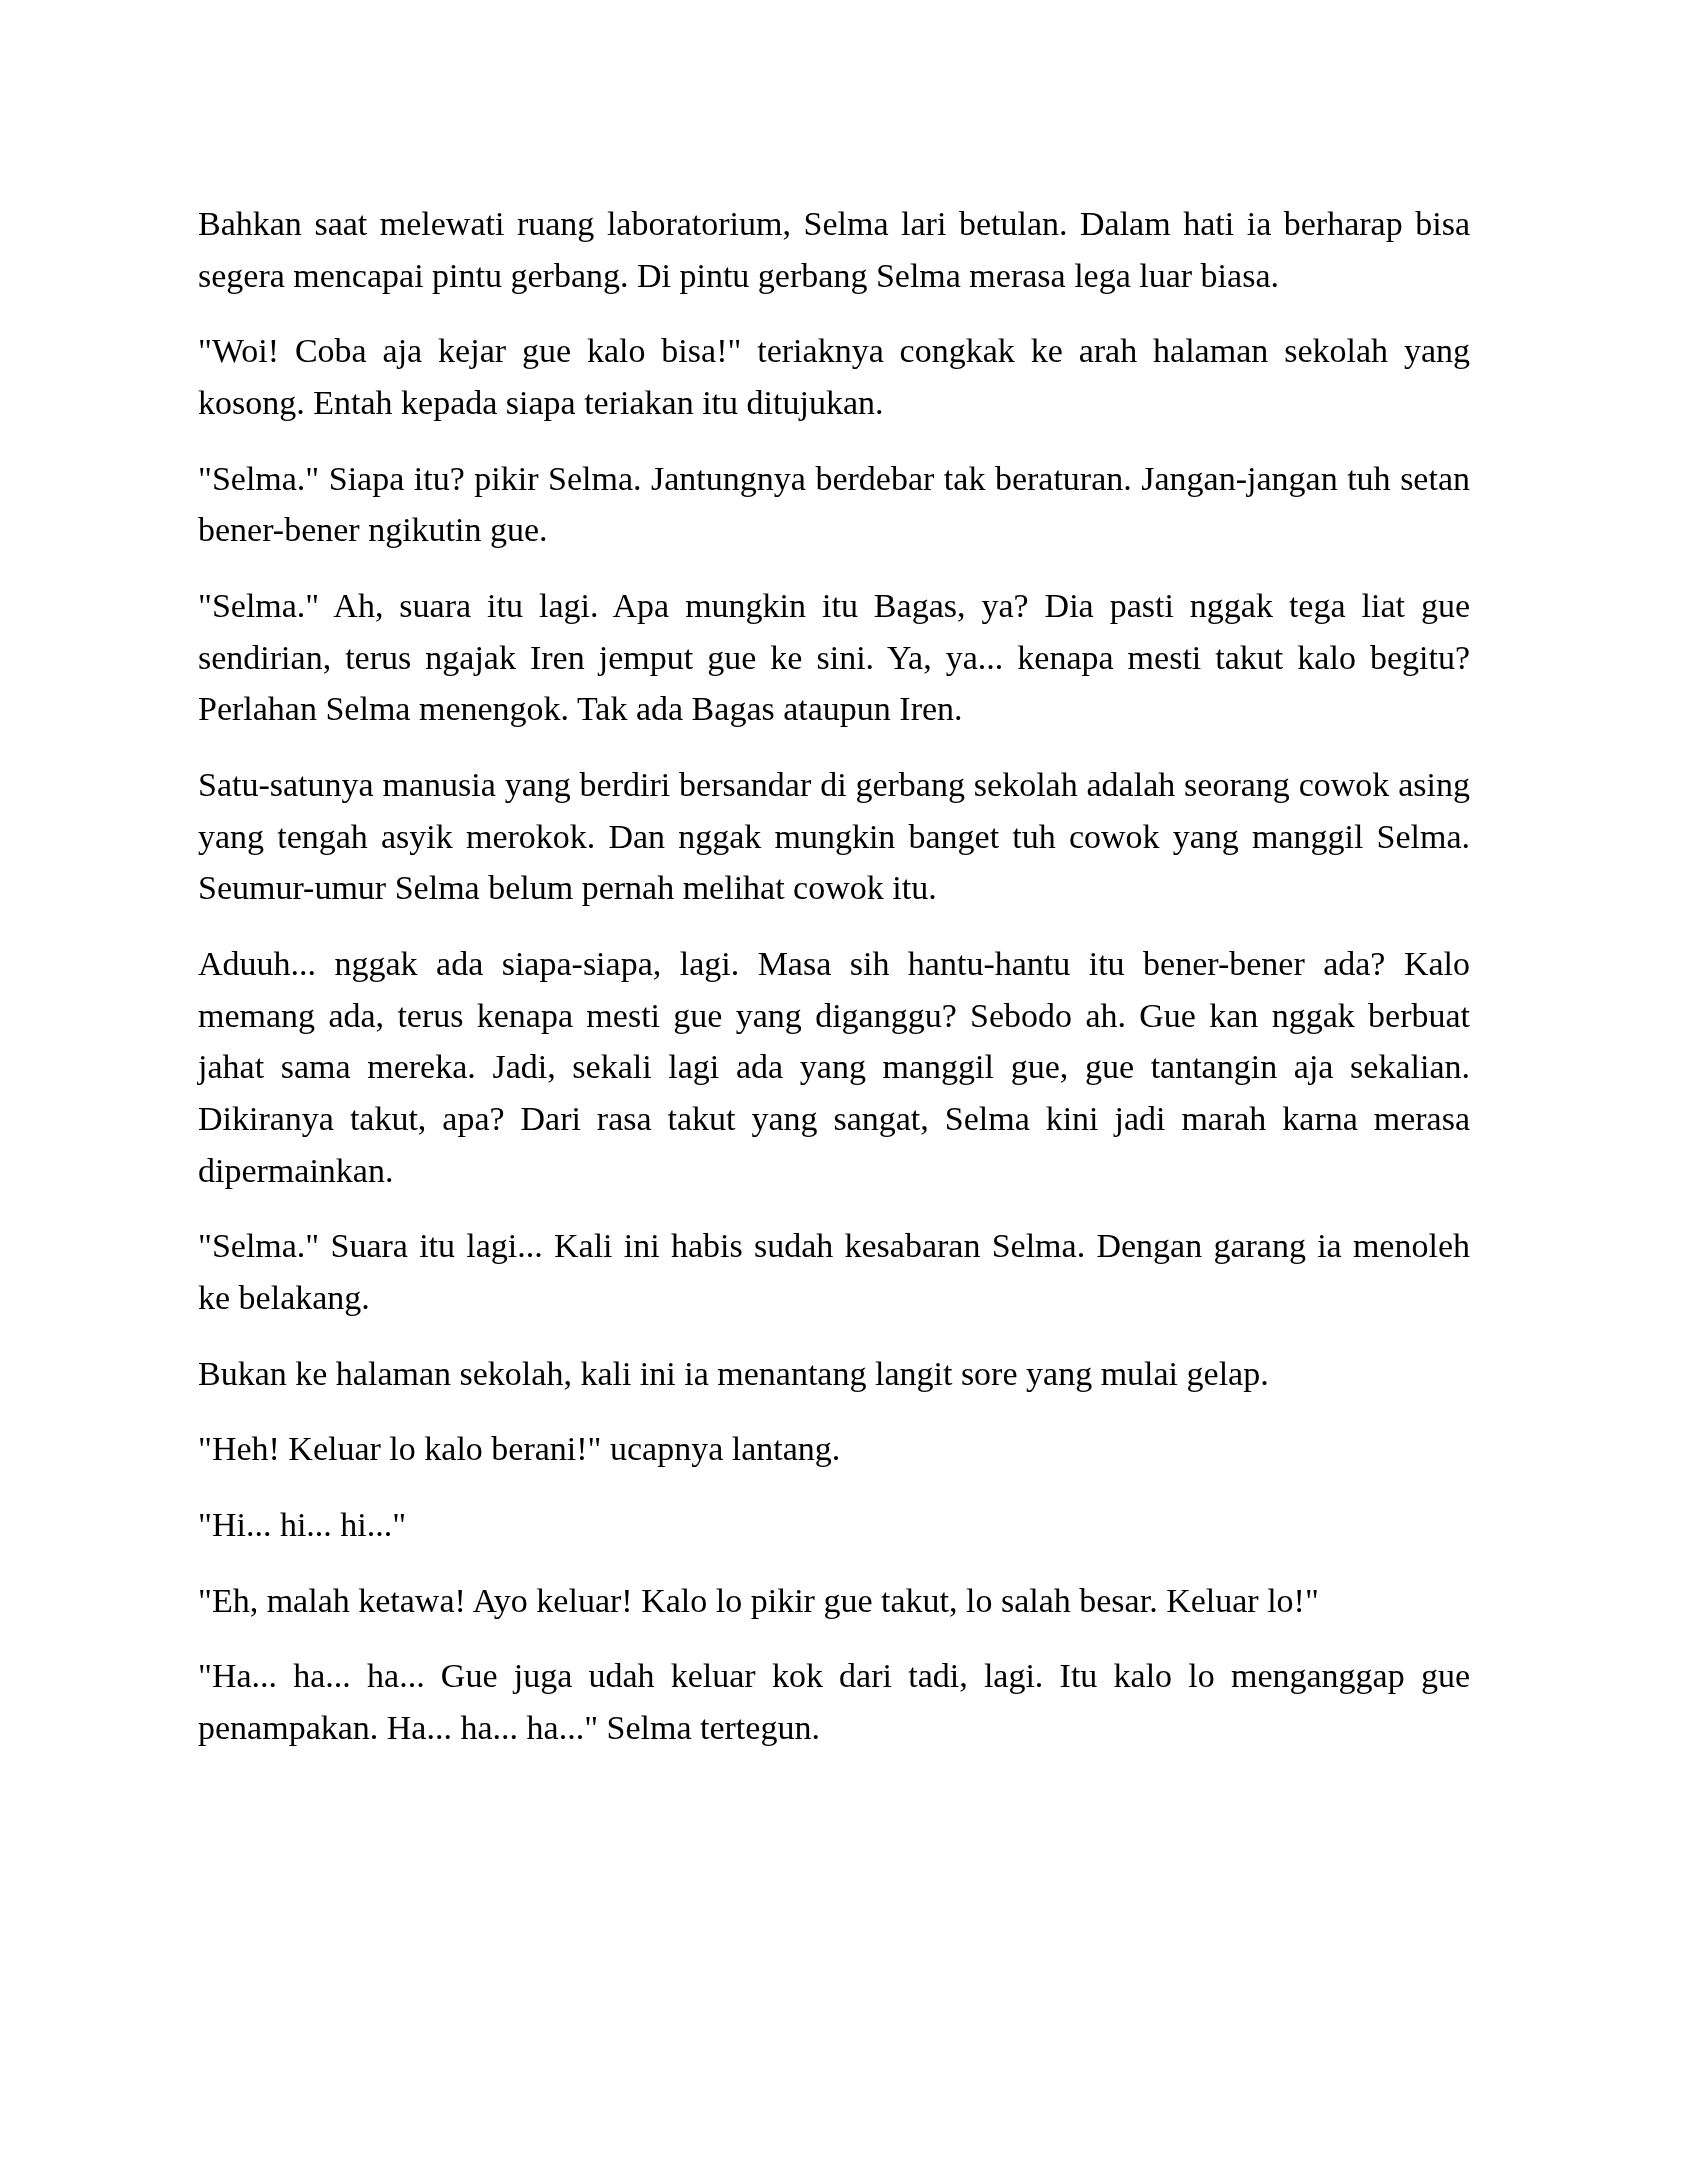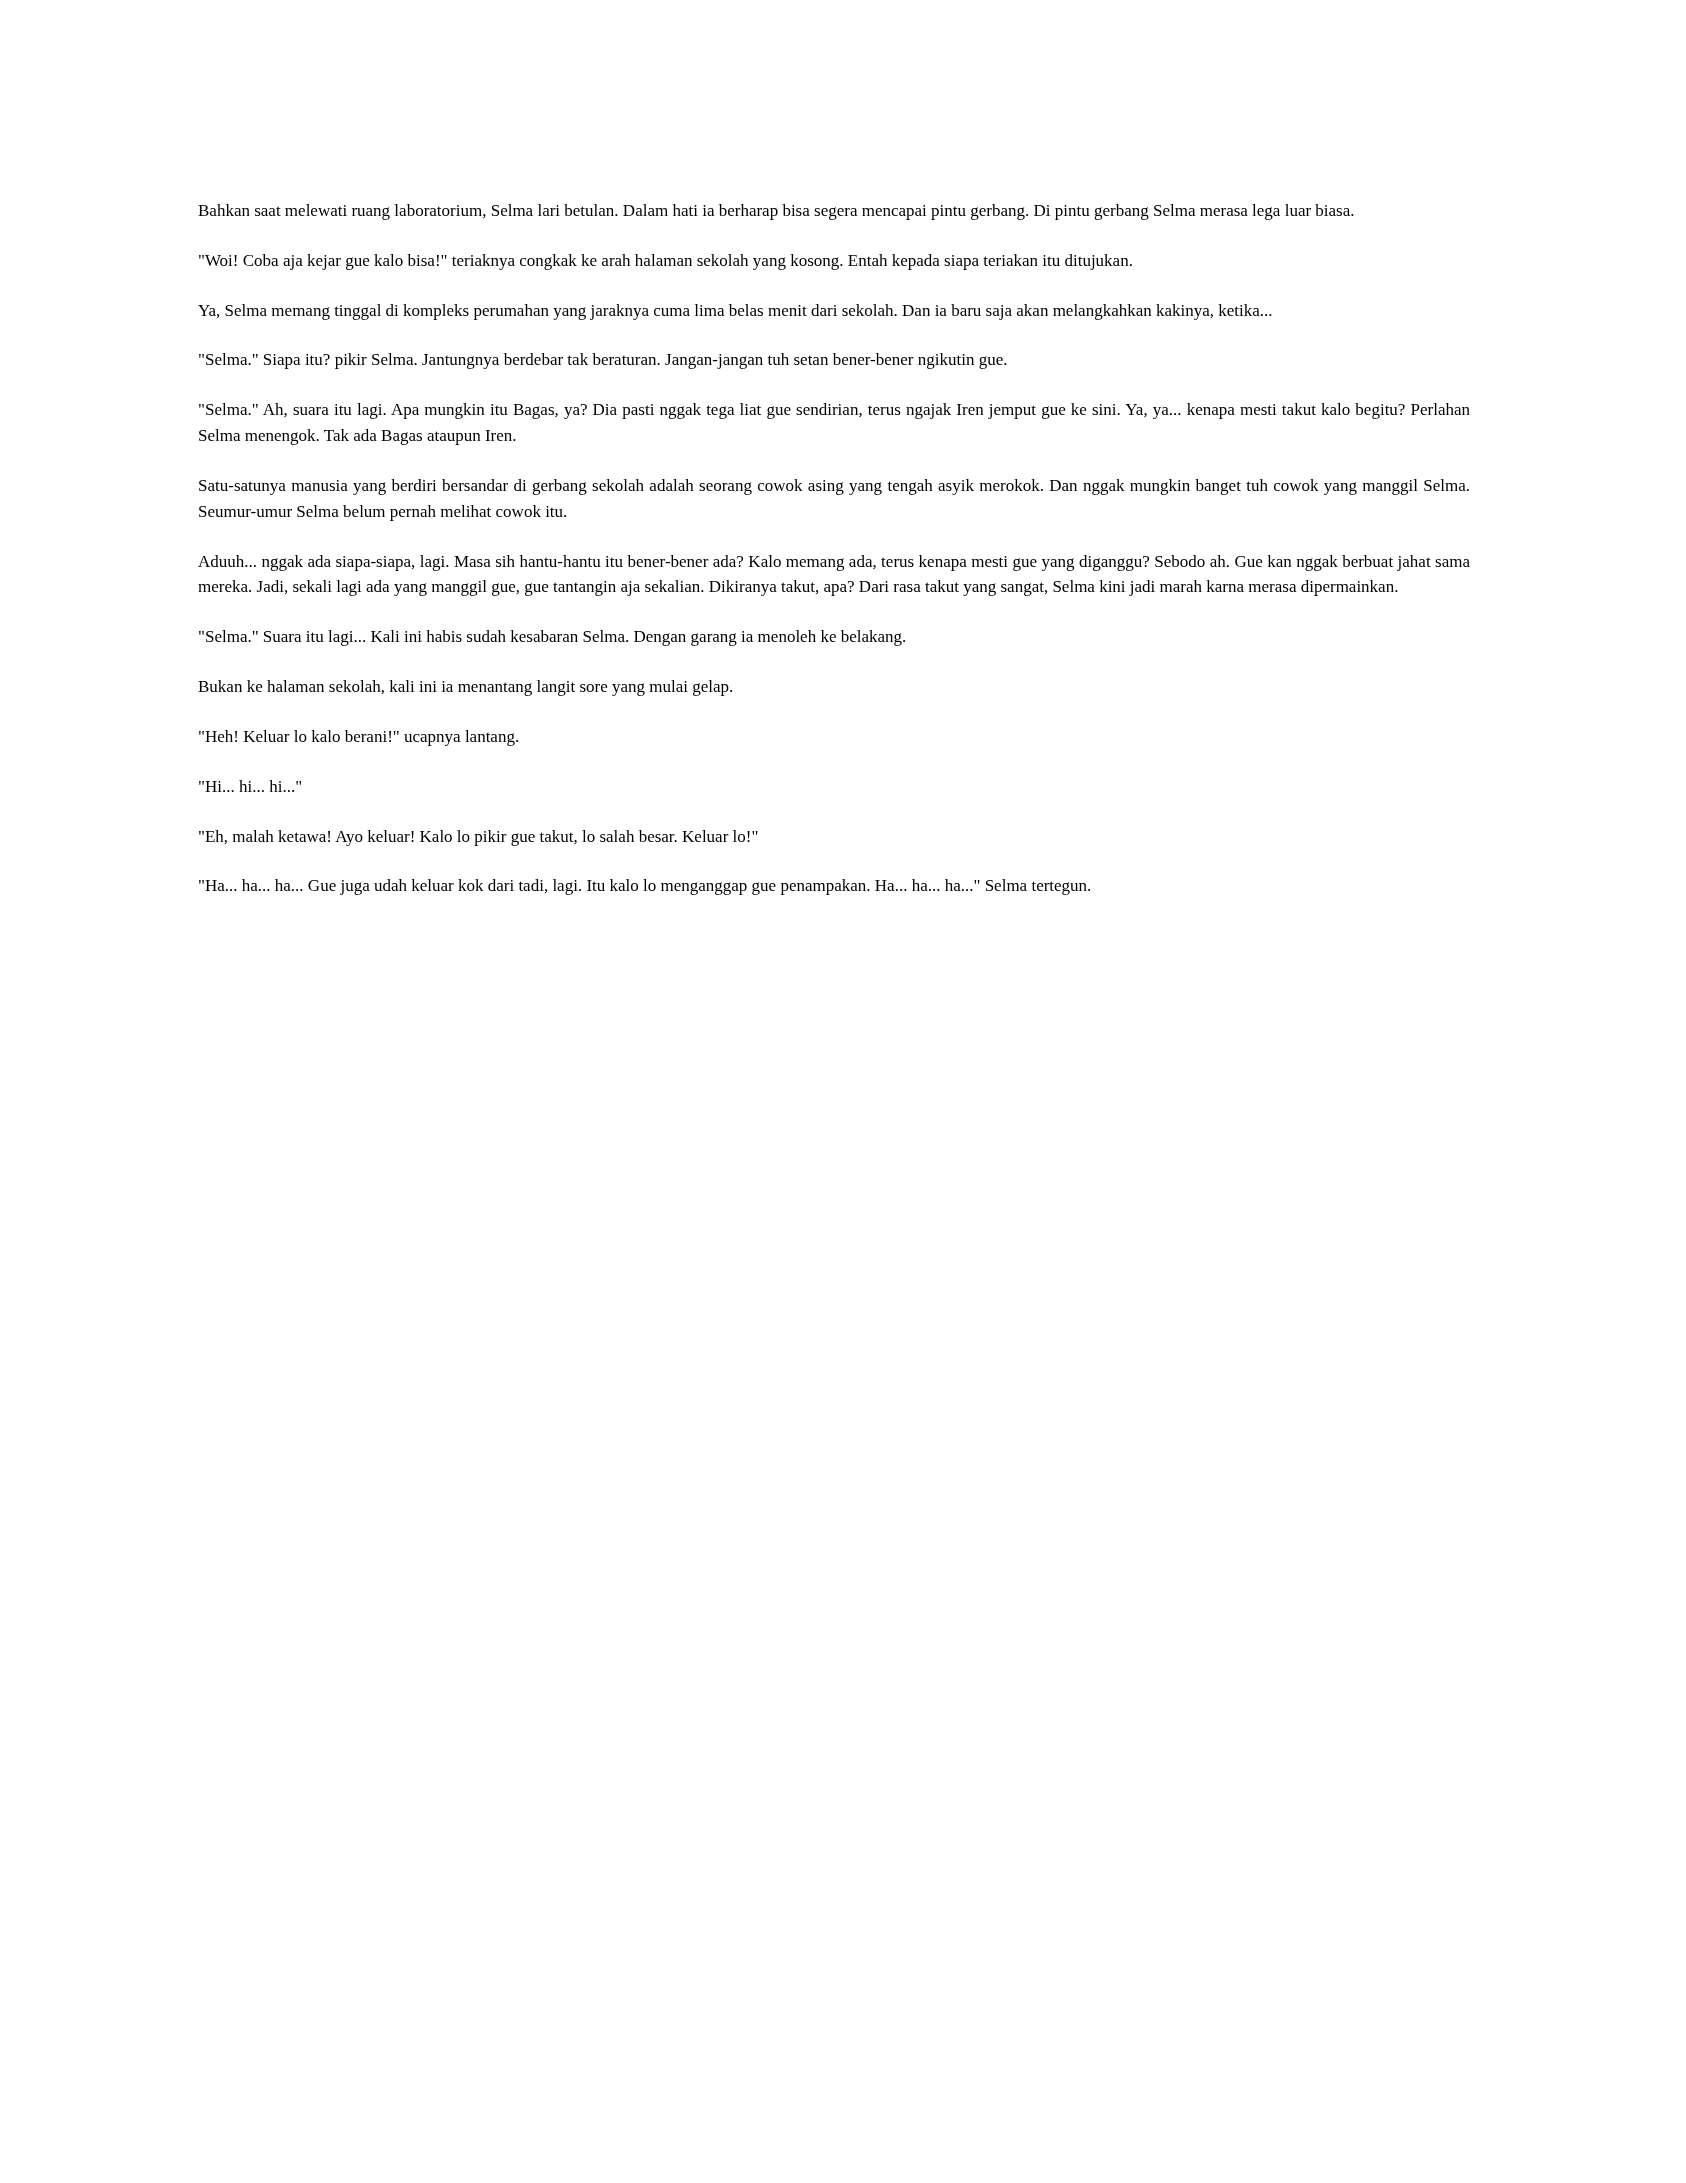--- a/index.html
+++ b/index.html
@@ -18,38 +18,37 @@
     width: 1687px;
     height: 2183px;
     padding: 198px 198px 160px 198px;
     background: #ffffff;
   }
   .doc-body {
     width: 1290px;
   }
   p.para {
     margin: 0 18px 24px 0;
-    font-size: 17px;
+    font-size: 34px;
     line-height: 1.52;
     text-align: justify;
     text-justify: inter-word;
     hyphens: none;
   }
   p.para:last-child {
     margin-bottom: 0;
   }
 </style>
 </head>
 <body>
 
 <div class="page">
   <div class="doc-body">
     <p class="para">Bahkan saat melewati ruang laboratorium, Selma lari betulan. Dalam hati ia berharap bisa segera mencapai pintu gerbang. Di pintu gerbang Selma merasa lega luar biasa.</p>
     <p class="para">"Woi! Coba aja kejar gue kalo bisa!" teriaknya congkak ke arah halaman sekolah yang kosong. Entah kepada siapa teriakan itu ditujukan.</p>
-    <p class="para">Ya, Selma memang tinggal di kompleks perumahan yang jaraknya cuma lima belas menit dari sekolah. Dan ia baru saja akan melangkahkan kakinya, ketika...</p>
     <p class="para">"Selma." Siapa itu? pikir Selma. Jantungnya berdebar tak beraturan. Jangan-jangan tuh setan bener-bener ngikutin gue.</p>
     <p class="para">"Selma." Ah, suara itu lagi. Apa mungkin itu Bagas, ya? Dia pasti nggak tega liat gue sendirian, terus ngajak Iren jemput gue ke sini. Ya, ya... kenapa mesti takut kalo begitu? Perlahan Selma menengok. Tak ada Bagas ataupun Iren.</p>
     <p class="para">Satu-satunya manusia yang berdiri bersandar di gerbang sekolah adalah seorang cowok asing yang tengah asyik merokok. Dan nggak mungkin banget tuh cowok yang manggil Selma. Seumur-umur Selma belum pernah melihat cowok itu.</p>
     <p class="para">Aduuh... nggak ada siapa-siapa, lagi. Masa sih hantu-hantu itu bener-bener ada? Kalo memang ada, terus kenapa mesti gue yang diganggu? Sebodo ah. Gue kan nggak berbuat jahat sama mereka. Jadi, sekali lagi ada yang manggil gue, gue tantangin aja sekalian. Dikiranya takut, apa? Dari rasa takut yang sangat, Selma kini jadi marah karna merasa dipermainkan.</p>
     <p class="para">"Selma." Suara itu lagi... Kali ini habis sudah kesabaran Selma. Dengan garang ia menoleh ke belakang.</p>
     <p class="para">Bukan ke halaman sekolah, kali ini ia menantang langit sore yang mulai gelap.</p>
     <p class="para">"Heh! Keluar lo kalo berani!" ucapnya lantang.</p>
     <p class="para">"Hi... hi... hi..."</p>
     <p class="para">"Eh, malah ketawa! Ayo keluar! Kalo lo pikir gue takut, lo salah besar. Keluar lo!"</p>
     <p class="para">"Ha... ha... ha... Gue juga udah keluar kok dari tadi, lagi. Itu kalo lo menganggap gue penampakan. Ha... ha... ha..." Selma tertegun.</p>

